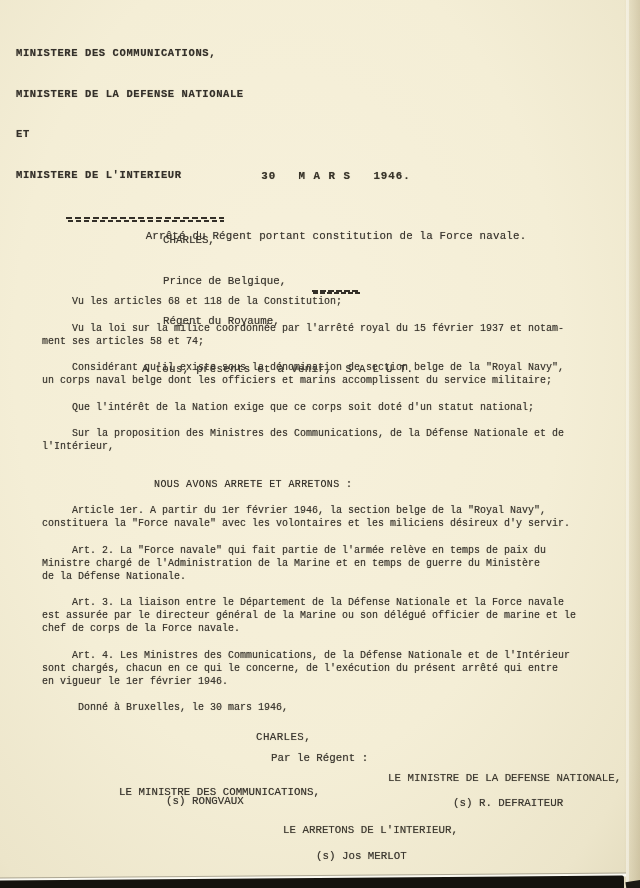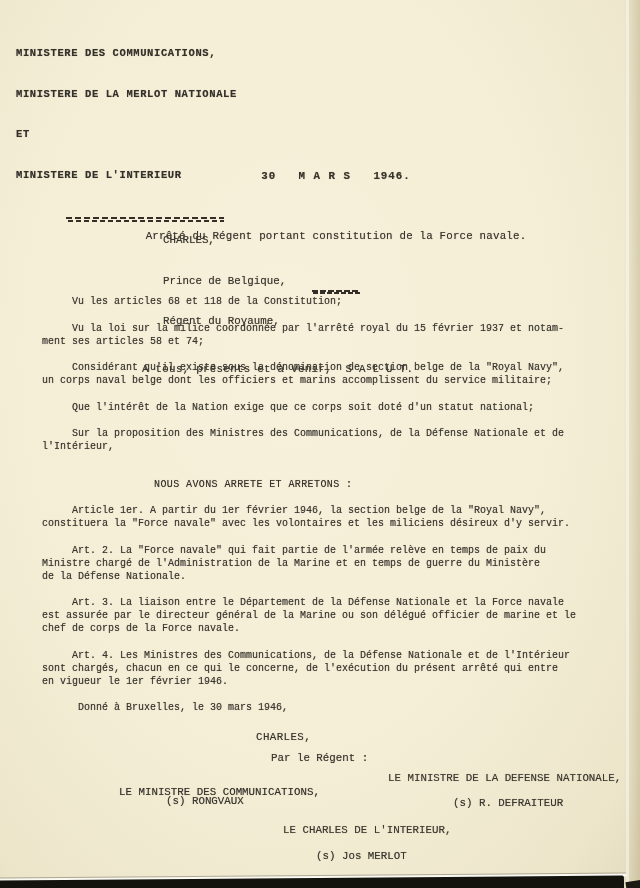--- a/index.html
+++ b/index.html
@@ -124,21 +124,21 @@
     transform: rotate(-8deg);
   }
 </style>
 </head>
 <body>
 
 <div class="page">
 
   <header class="letterhead">
     <div>MINISTERE DES COMMUNICATIONS,</div>
-    <div>MINISTERE DE LA MERLOT NATIONALE</div>
+    <div>MINISTERE DE LA DEFENSE NATIONALE</div>
     <div>ET</div>
     <div>MINISTERE DE L'INTERIEUR</div>
     <div class="lh-rule"></div>
   </header>
 
   <section class="title-block">
     <div class="doc-date">30   M A R S   1946.</div>
     <div class="doc-title">Arrêté du Régent portant constitution de la Force navale.</div>
     <div class="title-rule"></div>
   </section>
@@ -176,21 +176,21 @@
 
   <div class="sig sig-charles">CHARLES,</div>
   <div class="sig sig-regent">Par le Régent :</div>
 
   <div class="sig sig-left-title">LE MINISTRE DES COMMUNICATIONS,</div>
   <div class="sig sig-left-name">(s) RONGVAUX</div>
 
   <div class="sig sig-right-title">LE MINISTRE DE LA DEFENSE NATIONALE,</div>
   <div class="sig sig-right-name">(s) R. DEFRAITEUR</div>
 
-  <div class="sig sig-center-title">LE CHARLES DE L'INTERIEUR,</div>
+  <div class="sig sig-center-title">LE ARRETONS DE L'INTERIEUR,</div>
   <div class="sig sig-center-name">(s) Jos MERLOT</div>
 
   <div class="edge-right"></div>
   <div class="edge-right-highlight"></div>
   <div class="scan-bar-highlight"></div>
   <div class="scan-bar"></div>
   <div class="corner-wedge"></div>
 
 </div>
 

